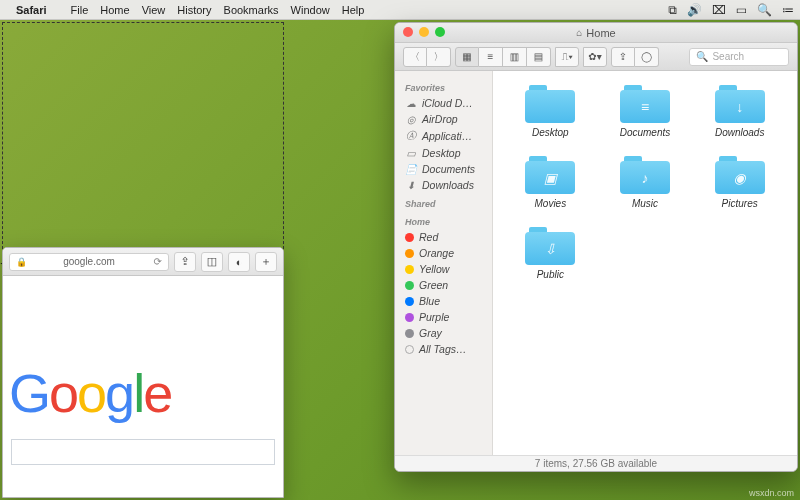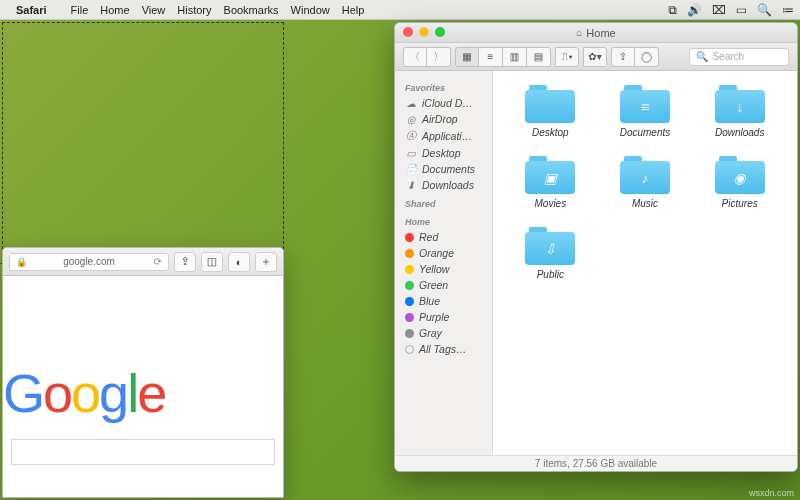--- a/index.html
+++ b/index.html
@@ -19,21 +19,21 @@
 #dashed { position:absolute; left:2px; top:22px; width:282px; height:476px; border:1px dashed #333; pointer-events:none;}
 
 
 #safari { position:absolute; left:2px; top:247px; width:282px; height:251px; background:#fff; border:1px solid #b8b8b8; border-radius:5px 5px 0 0; box-shadow:0 8px 24px rgba(0,0,0,.28); overflow:hidden;}
 #safari .toolbar { height:28px; background:linear-gradient(#f1f1f1,#e2e2e2); border-bottom:1px solid #c7c7c7; display:flex; align-items:center; padding:0 6px; gap:5px;}
 #safari .address { flex:1; height:18px; background:#fff; border:1px solid #cfcfcf; border-radius:3px; display:flex; align-items:center; justify-content:center; font-size:10px; color:#666; position:relative;}
 #safari .address .lock{position:absolute;left:6px;font-size:9px;color:#888;}
 #safari .address .reload{position:absolute;right:6px;font-size:10px;color:#888;}
 #safari .tb-btn { width:22px; height:20px; border:1px solid #cfcfcf; border-radius:3px; background:#fafafa; display:flex; align-items:center; justify-content:center; font-size:11px; color:#444; cursor:pointer;}
 #safari .content{ padding-top:86px; }
-#safari .google-logo{ font-family:"Times New Roman",serif; font-size:54px; letter-spacing:-2px; font-weight:500;}
+#safari .google-logo{ font-family:"Times New Roman",serif; font-size:54px; letter-spacing:-2px; padding-left:6px; font-weight:500;}
 #safari .g1{color:#4285F4;} #safari .g2{color:#EA4335;} #safari .g3{color:#FBBC05;} #safari .g4{color:#4285F4;} #safari .g5{color:#34A853;} #safari .g6{color:#EA4335;}
 #safari .search-box{ margin:14px 8px 0 8px; height:26px; border:1px solid #cfd5dc; background:#fff;}
 
 
 #finder { position:absolute; left:394px; top:22px; width:404px; height:450px; background:#fff; border:1px solid #b0b0b0; border-radius:6px; box-shadow:0 12px 30px rgba(0,0,0,.35); display:flex; flex-direction:column; overflow:hidden;}
 #finder .titlebar{ height:20px; background:linear-gradient(#ededed,#dcdcdc); border-bottom:1px solid #c9c9c9; display:flex; align-items:center; justify-content:center; font-size:11px; color:#555; position:relative;}
 #finder .traffic{ position:absolute; left:8px; top:4px; display:flex; gap:6px;}
 #finder .traffic span{ width:10px; height:10px; border-radius:50%; display:block;}
 #finder .tl-close{background:#ff5f57;} .tl-min{background:#ffbd2e;} .tl-max{background:#28c940;}
 #finder .titlebar .home-ic{margin-right:4px;font-size:10px;}

